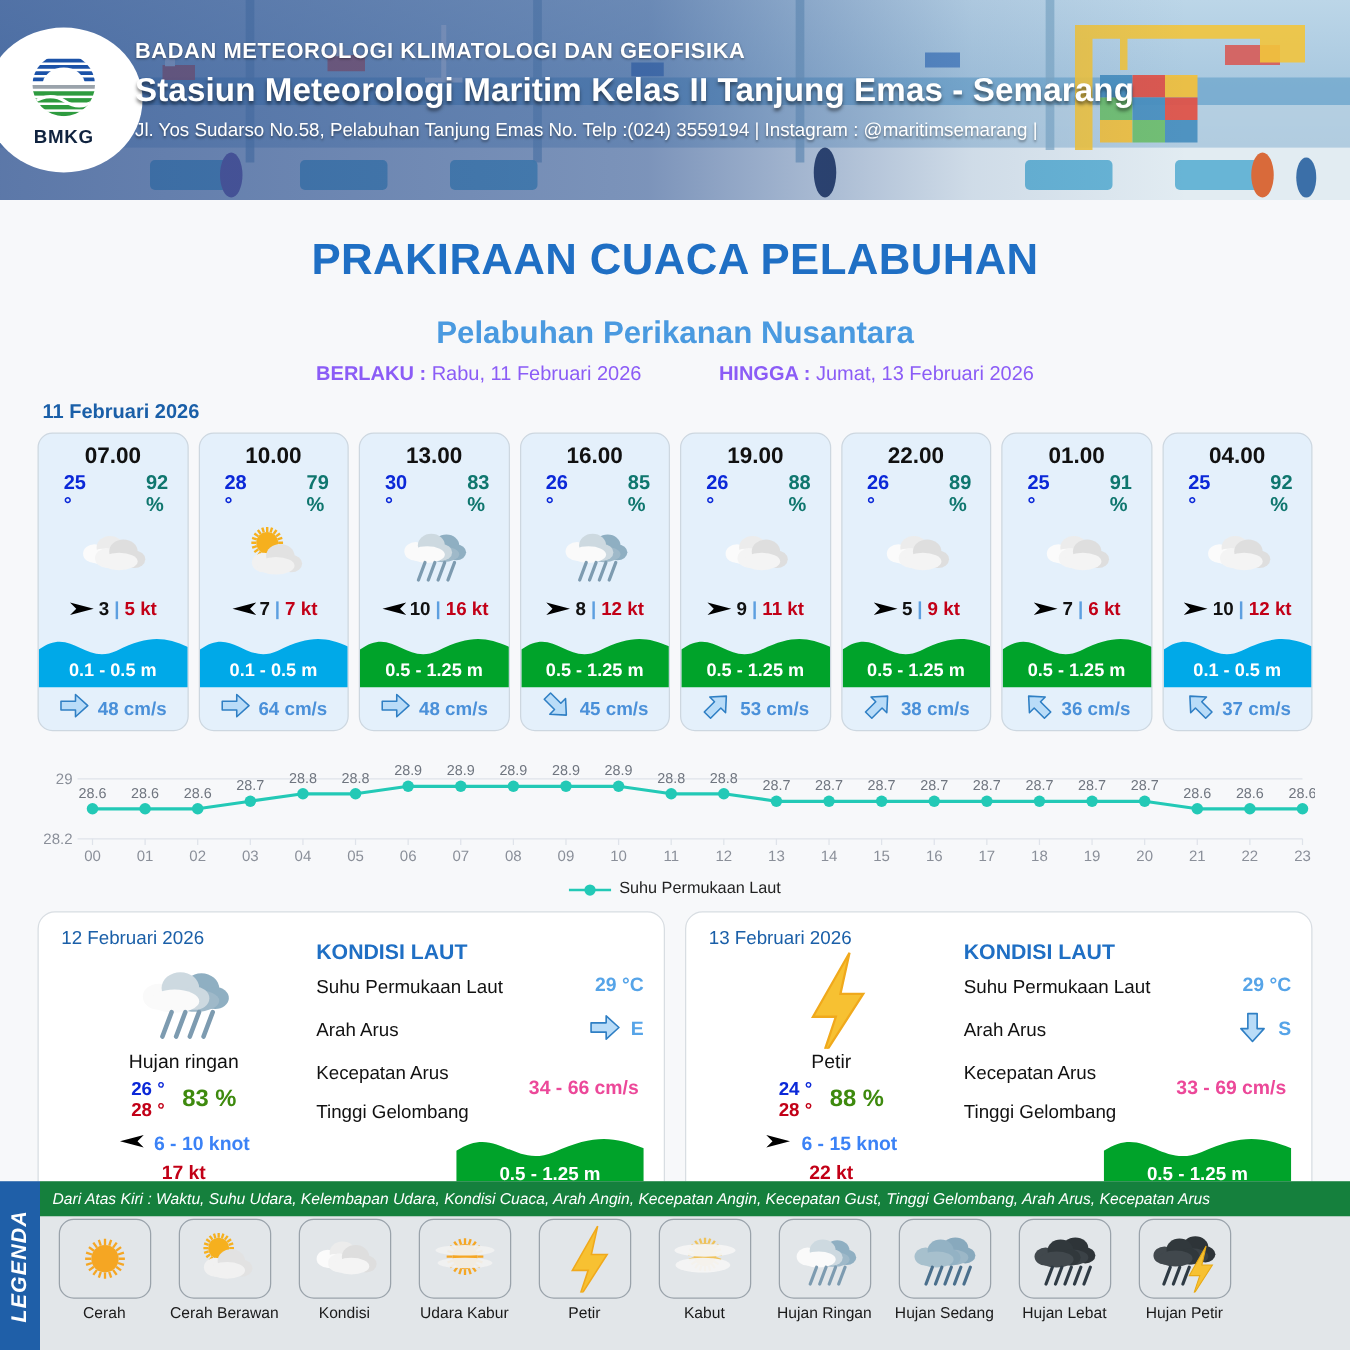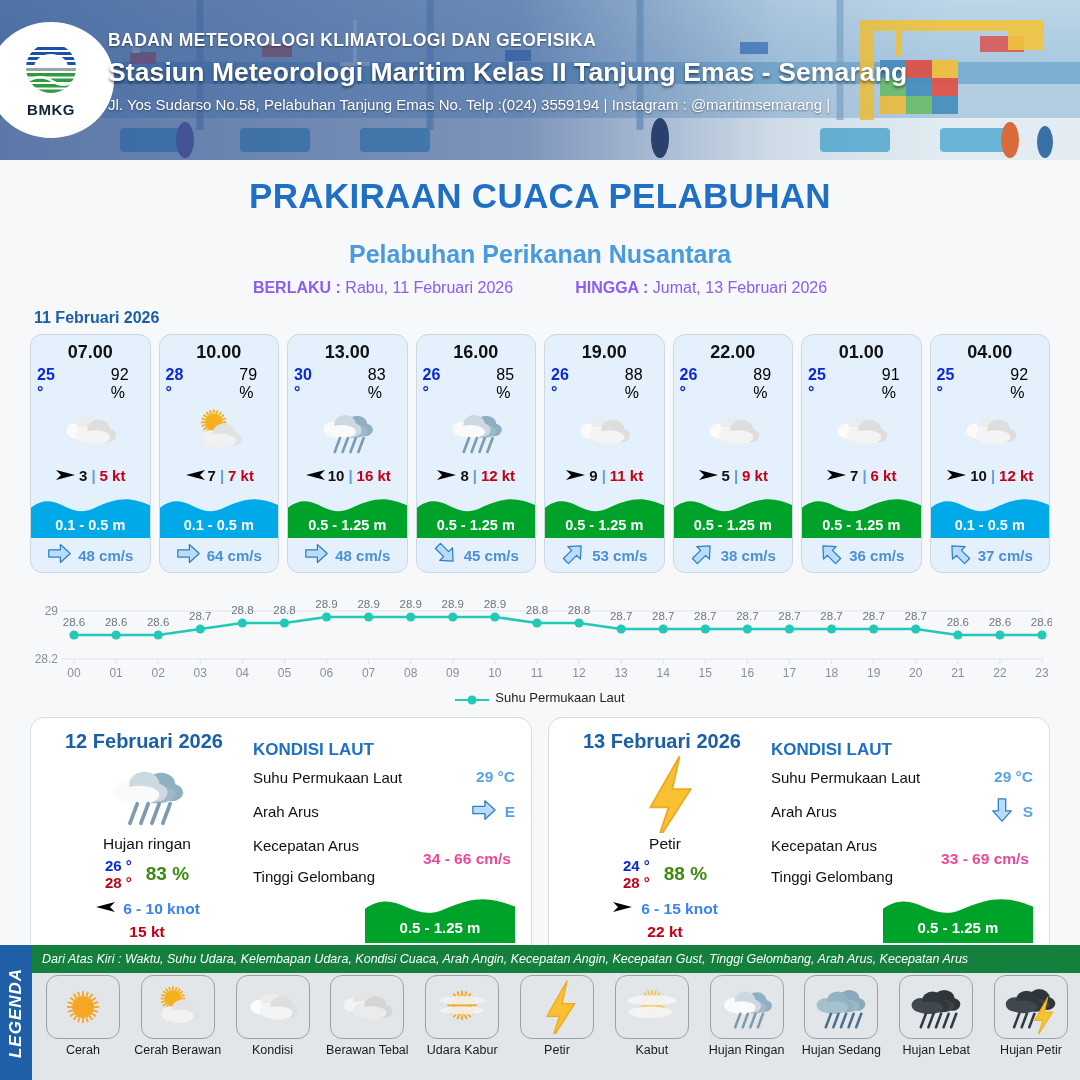--- a/index.html
+++ b/index.html
@@ -24,34 +24,34 @@
   .logo-txt { font-size:15px; font-weight:bold; color:#10233f; letter-spacing:.5px; margin-top:1px; }
   .hdr-text { position:absolute; left:108px; top:30px; z-index:6; }
   .hdr-l1 { font-size:17.5px; font-weight:bold; color:#fff; letter-spacing:.45px;
             text-shadow:0 1px 2px rgba(0,0,0,.45); }
   .hdr-l2 { font-size:26.5px; font-weight:bold; color:#fff; margin-top:6px;
             letter-spacing:.1px; text-shadow:0 2px 3px rgba(0,0,0,.5); }
   .hdr-l3 { font-size:15px; color:#fff; margin-top:8px; text-shadow:0 1px 2px rgba(0,0,0,.45); }
 
   
   .title-main { text-align:center; font-size:35px; font-weight:bold; color:#1f6fc4;
-                letter-spacing:.3px; margin-top:16px; }
+                letter-spacing:.3px; margin-top:28px; }
   .title-sub { text-align:center; font-size:25px; font-weight:bold; color:#4a9ae0; margin-top:24px; }
   .valid-row { display:flex; justify-content:center; gap:62px; margin-top:10px; font-size:16px; color:#8b5cf6; }
   .valid-row b { font-weight:bold; }
 
   
   .day-label { font-size:16px; font-weight:bold; color:#1a5fa8; margin:12px 0 7px 34px; }
   .cards { display:flex; gap:8px; padding:0 30px; }
   .card { width:128px; background:#e4f0fb; border:1px solid #cdd7e0; border-radius:12px;
           overflow:hidden; position:relative; display:flex; flex-direction:column; }
   .c-time { text-align:center; font-size:18px; font-weight:bold; color:#111; padding-top:7px; }
-  .c-th { display:flex; justify-content:space-around; align-items:center; padding:3px 6px 0; }
+  .c-th { display:flex; justify-content:space-around; align-items:center; padding:3px 20px 0; }
   .c-temp { font-size:16px; font-weight:bold; color:#0b28d8; }
-  .c-hum { font-size:16px; font-weight:normal; color:#000000;margin-left:48px; }
+  .c-hum { font-size:16px; font-weight:bold; color:#0f766e;margin-left:48px; }
   .c-icon { height:58px; display:flex; align-items:center; justify-content:center; }
   .c-wind { display:flex; align-items:center; justify-content:center; gap:4px; height:30px; }
   .c-wdir { width:20px; height:16px; }
   .c-wdeg { font-size:15px; font-weight:bold; color:#111; }
   .c-bar { color:#5d9fe0; font-weight:bold; font-size:15px; }
   .c-gust { font-size:15px; font-weight:bold; color:#c20017; }
   .c-wave { position:relative; height:46px; margin-top:2px; }
   .c-wave svg { position:absolute; left:0; top:0; }
   .c-wavetxt { position:absolute; left:0; right:0; bottom:5px; text-align:center;
                font-size:14.5px; font-weight:bold; color:#fff; }
@@ -62,21 +62,21 @@
   .chart-wrap { position:relative; height:100px; margin:12px 28px 0; }
   .chart-legend { text-align:center; font-size:13px; color:#222; margin-top:5px;
                   display:flex; align-items:center; justify-content:center; gap:6px; }
   .lg-dot { width:34px; height:10px; position:relative; }
 
   
   .panels { display:flex; gap:16px; padding:12px 30px 0; }
   .panel { flex:1; background:#fff; border:1px solid #d8dde2; border-radius:14px;
            height:243px; padding:12px 16px; display:flex; position:relative; }
   .p-left { width:200px; text-align:center; position:relative; }
-  .p-date { font-size:20px; font-weight:bold; color:#1a5fa8; text-align:left; margin-left:18px; }
+  .p-date { font-size:15px; font-weight:normal; color:#1a5fa8; text-align:left; margin-left:2px; }
   .p-icon { height:78px; display:flex; align-items:center; justify-content:center; margin-top:2px; }
   .p-cond { font-size:15.5px; color:#111; margin-top:2px; }
   .p-temps { display:flex; align-items:center; justify-content:center; gap:14px; margin-top:4px; }
   .p-tcol { text-align:left; }
   .p-tmin { font-size:15px; font-weight:bold; color:#0b28d8; }
   .p-tmax { font-size:15px; font-weight:bold; color:#c20017; }
   .p-hum { font-size:19px; font-weight:bold; color:#3e8a0e; }
   .p-wind { display:flex; align-items:center; justify-content:center; gap:7px; margin-top:8px; }
   .p-wtxt { font-size:15.5px; font-weight:bold; color:#3b82f6; }
   .p-gust { font-size:15.5px; font-weight:bold; color:#c20017; margin-top:4px; }
@@ -748,21 +748,21 @@
           <div class="p-tmax">28 °</div>
         </div>
         <div class="p-hum">83 %</div>
       </div>
       <div class="p-wind">
         <span><svg width="22" height="16" viewBox="0 0 22 16">
     <path d="M21 3 L2 8 L21 13 L16 8 Z" fill="#000"></path>
             </svg></span>
         <span class="p-wtxt">6  - 10 knot</span>
       </div>
-      <div class="p-gust">15 kt</div>
+      <div class="p-gust">17 kt</div>
     </div>
     <div class="p-right">
       <div class="p-title">KONDISI LAUT</div>
       <div class="p-row">
         <span>Suhu Permukaan Laut</span>
         <span class="p-val">29 °C</span>
       </div>
       <div class="p-row">
         <span>Arah Arus</span>
         <span class="p-arrowval">
@@ -930,39 +930,20 @@
       <ellipse cx="14" cy="3" rx="10" ry="8" fill="#dedede"></ellipse>
       <ellipse cx="0" cy="5" rx="17" ry="8" fill="#f4f4f4"></ellipse>
      </g>
           </svg>
         </div>
    <div class="lg-lbl">Kondisi</div>
       </div>
       <div class="lg-item">
         <div class="lg-box">
           <svg width="54" height="54" viewBox="0 0 64 64">
-            <g transform="translate(24,28) scale(0.9)">
-      <ellipse cx="-11" cy="2" rx="11" ry="9" fill="#f3f3f3"></ellipse>
-      <ellipse cx="4" cy="-4" rx="13" ry="11" fill="#e4e4e4"></ellipse>
-      <ellipse cx="14" cy="3" rx="10" ry="8" fill="#e4e4e4"></ellipse>
-      <ellipse cx="0" cy="5" rx="17" ry="8" fill="#f3f3f3"></ellipse>
-     </g>
-            <g transform="translate(38,34) scale(1)">
-      <ellipse cx="-11" cy="2" rx="11" ry="9" fill="#ebebeb"></ellipse>
-      <ellipse cx="4" cy="-4" rx="13" ry="11" fill="#d5d5d5"></ellipse>
-      <ellipse cx="14" cy="3" rx="10" ry="8" fill="#d5d5d5"></ellipse>
-      <ellipse cx="0" cy="5" rx="17" ry="8" fill="#ebebeb"></ellipse>
-     </g>
-          </svg>
-        </div>
-   <div class="lg-lbl">Berawan Tebal</div>
-      </div>
-      <div class="lg-item">
-        <div class="lg-box">
-          <svg width="54" height="54" viewBox="0 0 64 64">
             <line x1="44" y1="30" x2="49.4" y2="30" stroke="#f5a623" stroke-width="2.2"></line>
             <line x1="43.412678195541844" y1="33.708203932499366" x2="48.548383383535665" y2="35.37689570212409" stroke="#f5a623" stroke-width="2.2"></line>
             <line x1="41.70820393249937" y1="37.05342302750968" x2="46.076895702124084" y2="40.22746338988903" stroke="#f5a623" stroke-width="2.2"></line>
             <line x1="39.05342302750968" y1="39.70820393249937" x2="42.22746338988903" y2="44.076895702124084" stroke="#f5a623" stroke-width="2.2"></line>
             <line x1="35.70820393249937" y1="41.412678195541844" x2="37.37689570212409" y2="46.548383383535665" stroke="#f5a623" stroke-width="2.2"></line>
             <line x1="32" y1="42" x2="32" y2="47.4" stroke="#f5a623" stroke-width="2.2"></line>
             <line x1="28.29179606750063" y1="41.412678195541844" x2="26.623104297875916" y2="46.54838338353567" stroke="#f5a623" stroke-width="2.2"></line>
             <line x1="24.946576972490323" y1="39.70820393249937" x2="21.77253661011097" y2="44.076895702124084" stroke="#f5a623" stroke-width="2.2"></line>
             <line x1="22.291796067500634" y1="37.05342302750968" x2="17.923104297875916" y2="40.22746338988903" stroke="#f5a623" stroke-width="2.2"></line>
             <line x1="20.587321804458156" y1="33.70820393249937" x2="15.451616616464332" y2="35.37689570212409" stroke="#f5a623" stroke-width="2.2"></line>

